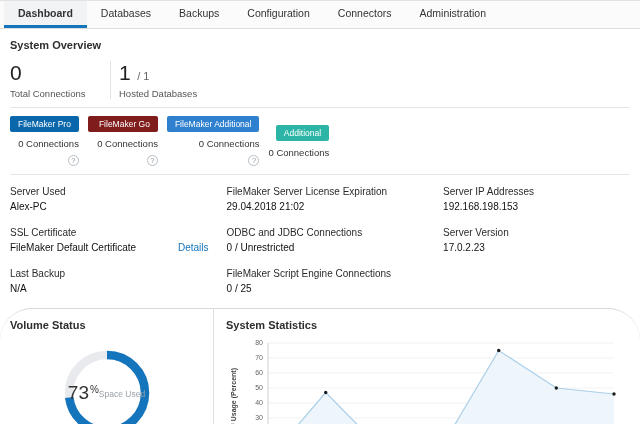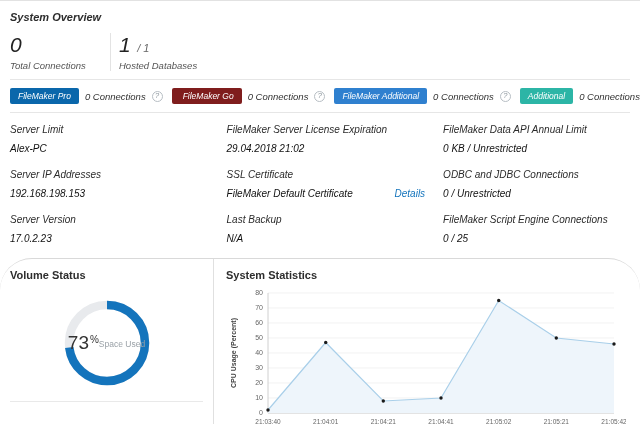--- a/index.html
+++ b/index.html
@@ -6,39 +6,39 @@
   html,body { background:#fff; }
   body { font-family:"Liberation Sans", sans-serif; color:#333; }
   .app { width:640px; height:424px; background:#fff; border-top:1px solid #e2e2e2; overflow:hidden; display:flex; flex-direction:column; }
 
   
   .nav { display:flex; align-items:stretch; border-bottom:1px solid #ddd; background:#fbfbfb; height:28px; padding-left:4px; }
   .tab { display:flex; align-items:center; padding:0 14px; font-size:10.5px; color:#333; cursor:pointer; border-bottom:3px solid transparent; }
   .tab.active { background:#f1f3f4; border-bottom-color:#1474bc; font-weight:bold; }
 
   
-  .overview { padding:10px 10px 0 10px;font-style:italic; }
+  .overview { padding:10px 10px 0 10px; }
   .sec-title { font-size:11px; font-weight:bold; color:#2d2d2d; }
   .stats-row { display:flex; margin:10px 0 8px 0; }
   .stat { min-width:100px; padding-right:16px; }
   .stat + .stat { border-left:1px solid #e3e3e3; padding-left:8px; }
   .stat-value { font-size:21px; color:#222; }
   .stat-suffix { font-size:11px; color:#666; margin-left:2px; }
   .stat-label { font-size:9.5px; color:#555; margin-top:3px; }
   .hr { border-top:1px solid #e6e6e6; }
 
   .clients { display:flex; align-items:center; gap:9px; padding:8px 0; flex-wrap:nowrap; }
-  .client { display:flex; align-items:center; gap:6px; }
+  .client { display:flex; align-items:flex-end; gap:6px;flex-direction:column; }
   .badge { color:#fff; font-size:8.5px; padding:3px 8px; border-radius:2px; white-space:nowrap; }
   .conn-label { font-size:9.5px; color:#333; white-space:nowrap; }
   .help { width:11px; height:11px; border:1px solid #b7bec4; border-radius:50%; color:#8d979e; font-size:7.5px; display:inline-flex; align-items:center; justify-content:center; line-height:1; }
 
   .details { display:grid; grid-template-columns:1.02fr 1.02fr 0.96fr; column-gap:18px; row-gap:15px; padding:11px 0 14px 0; }
   .d-label { font-size:10px; color:#2b2b2b; margin-bottom:4px; }
-  .d-value { font-size:10px; color:#111; display:flex; justify-content:space-between; align-items:center;margin-top:8px; }
+  .d-value { font-size:10px; color:#111; display:flex; justify-content:space-between; align-items:center; }
   .link { color:#1474bc; cursor:pointer; font-size:10px; }
 
   
   .bottom { flex:1; display:flex; border-top:1px solid #d9d9d9; min-height:0;border-radius:32px; }
   .vol { width:214px; border-right:1px solid #e0e0e0; padding:10px; display:flex; flex-direction:column; }
   .donut-wrap { position:relative; width:96px; height:96px; margin:14px auto 10px auto; }
   .donut-center { position:absolute; inset:0; display:flex; flex-direction:row; align-items:center; justify-content:center; }
   .pct { font-size:19px; color:#333; }
   .pct-sign { font-size:10px; vertical-align:6px; margin-left:1px; color:#333; }
   .donut-caption { font-size:8.5px; color:#9aa1a7; margin-top:1px; }
@@ -46,20 +46,28 @@
   .lrow { display:flex; align-items:center; border-top:1px solid #e9e9e9; padding:6.5px 2px; font-size:9.5px; color:#333; }
 
   .statpanel { flex:1; padding:10px 12px; min-width:0; }
   .chart-box { margin-top:4px; }
 </style>
 </head>
 <body>
 
 <div class="app">
 
+  <div class="nav">
+    <div class="tab active">Dashboard</div>
+    <div class="tab">Databases</div>
+    <div class="tab">Backups</div>
+    <div class="tab">Configuration</div>
+    <div class="tab">Connectors</div>
+    <div class="tab">Administration</div>
+  </div>
 
   <div class="overview">
     <div class="sec-title">System Overview</div>
 
     <div class="stats-row">
       <div class="stat">
         <div class="stat-value">0</div>
         <div class="stat-label">Total Connections</div>
       </div>
       <div class="stat">
@@ -93,35 +101,29 @@
         <span class="badge" style="background: rgb(44, 181, 166);">Additional</span>
         <span class="conn-label">0 Connections</span>
 
       </div>
     </div>
 
     <div class="hr"></div>
 
     <div class="details">
       <div>
-        <div class="d-label">Server Limit</div>
+        <div class="d-label">Server Used</div>
         <div class="d-value">
             <span>Alex-PC</span>
           </div>
       </div>
       <div>
         <div class="d-label">FileMaker Server License Expiration</div>
         <div class="d-value">
             <span>29.04.2018 21:02</span>
-          </div>
-      </div>
-      <div>
-        <div class="d-label">FileMaker Data API Annual Limit</div>
-        <div class="d-value">
-            <span>0 KB / Unrestricted</span>
           </div>
       </div>
 
       <div>
         <div class="d-label">Server IP Addresses</div>
         <div class="d-value">
             <span>192.168.198.153</span>
           </div>
       </div>
       <div>

